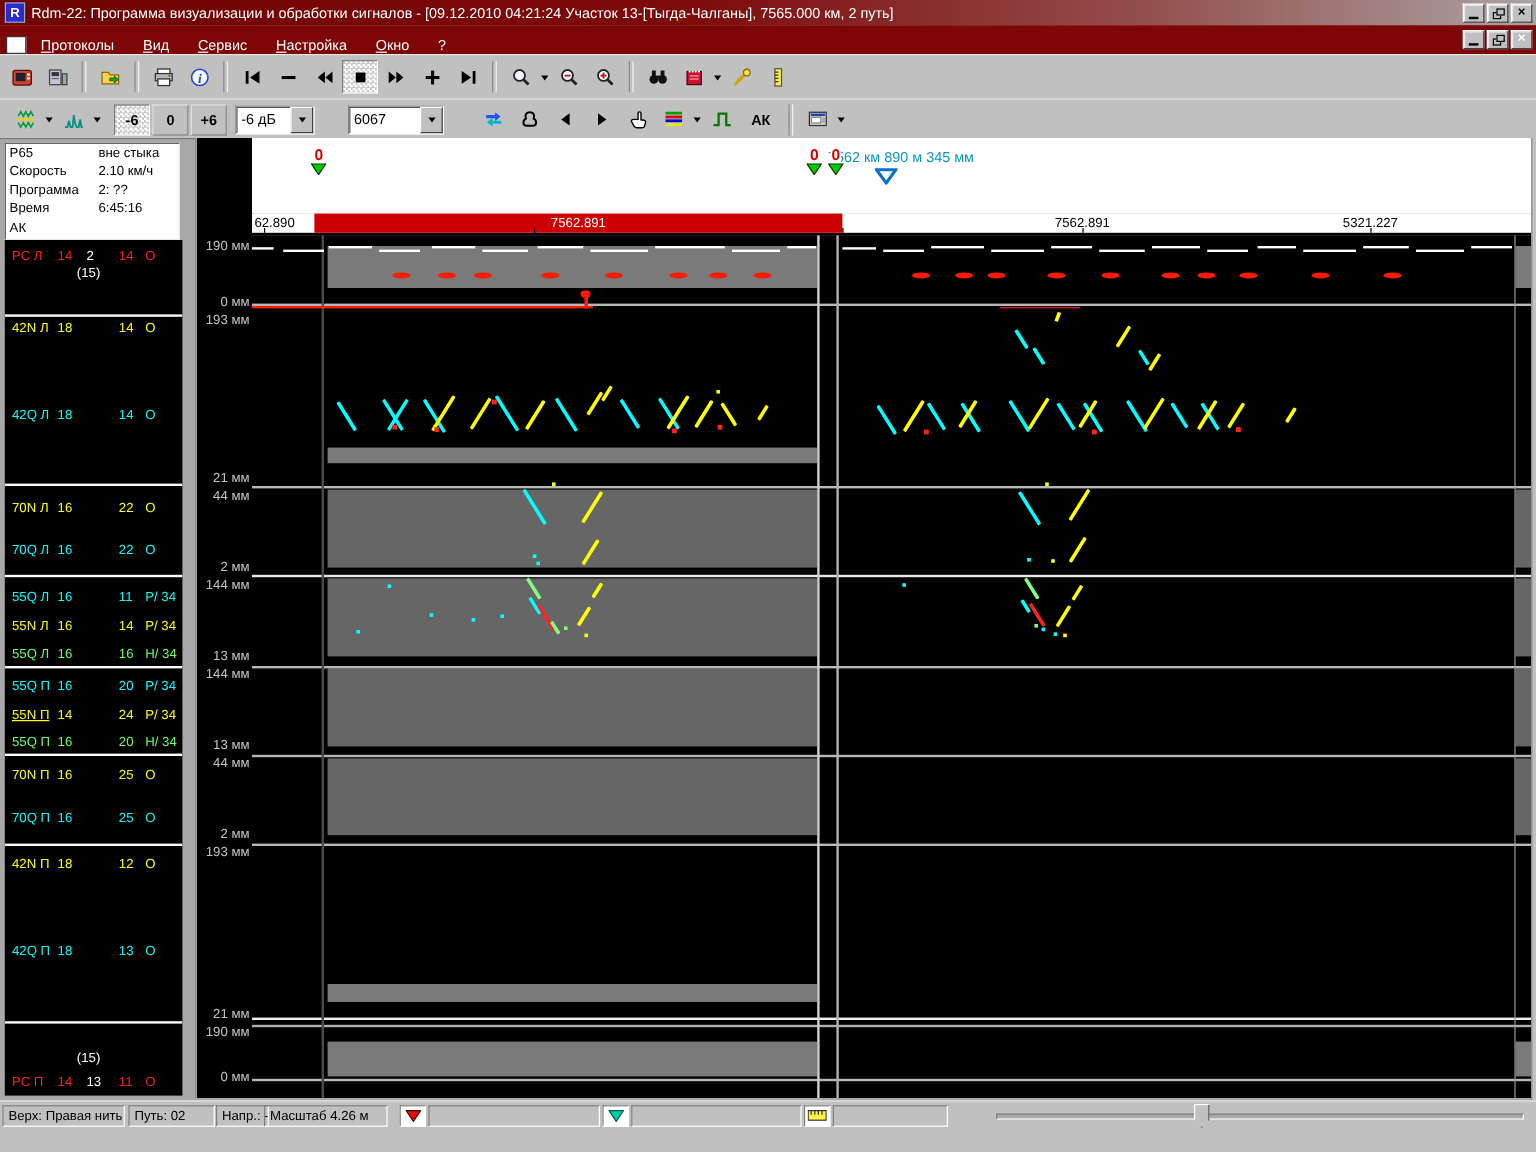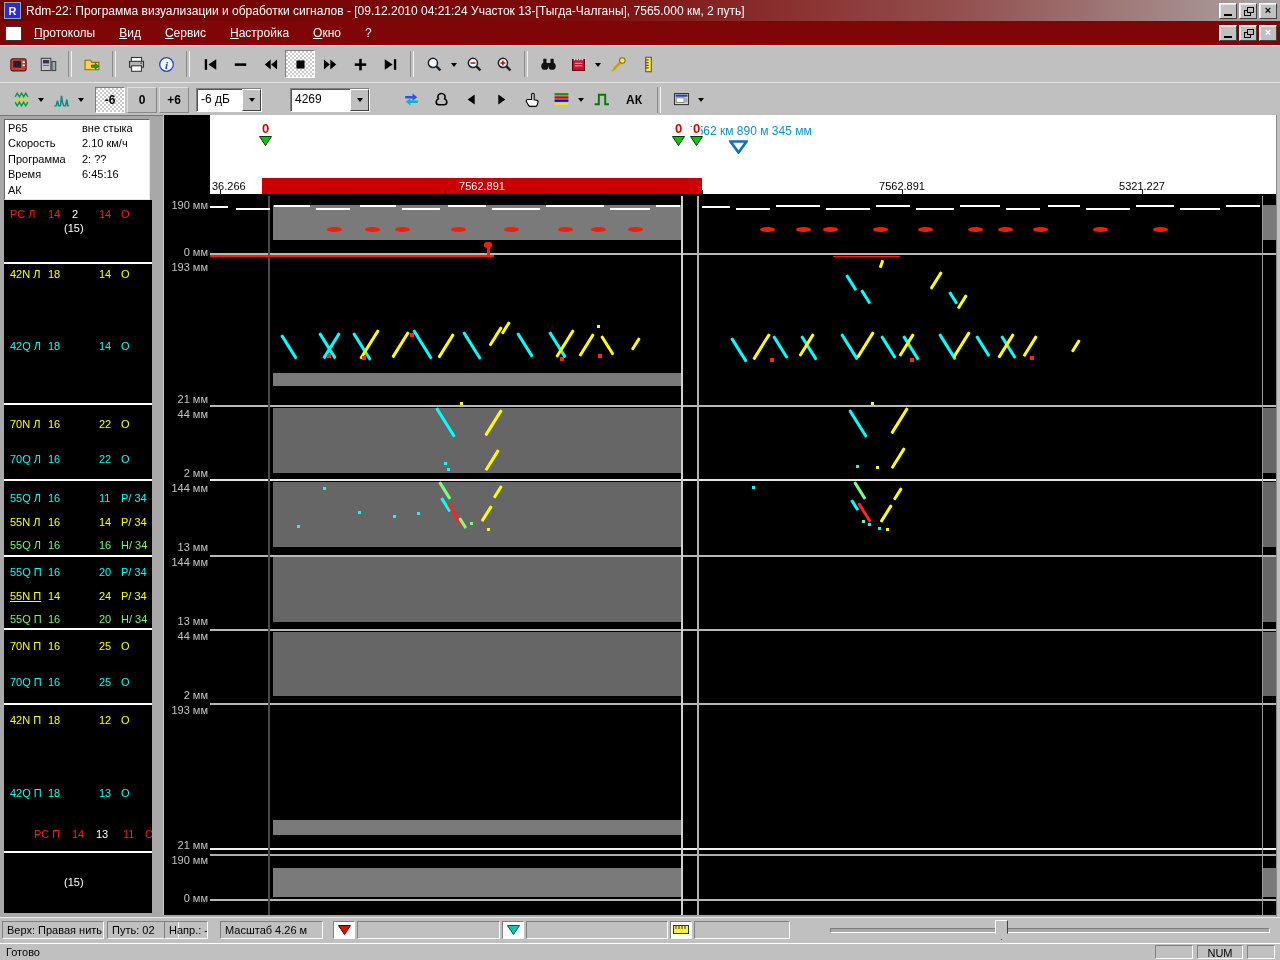--- a/index.html
+++ b/index.html
@@ -12,21 +12,21 @@
   .title-icon{width:15px;height:15px;background:#2b2bd0;color:#fff;font-weight:bold;font-size:11px;
     display:flex;align-items:center;justify-content:center;border:1px solid #9aa;margin-right:5px;}
   .title-text{color:#fff;font-size:12px;white-space:nowrap;}
   .winbtns{position:absolute;right:3px;top:3px;display:flex;gap:2px;}
   .wbtn{width:16px;height:14px;background:#c0c0c0;border:1px solid;border-color:#ffffff #404040 #404040 #ffffff;
     box-shadow:inset 1px 1px 0 #e8e8e8;display:flex;align-items:center;justify-content:center;
     font-size:10px;font-weight:bold;line-height:1;}
   .wbtn .min{display:block;width:8px;height:2px;background:#000;margin-top:8px;}
   .wbtn .close-x{font-size:11px;margin-top:-1px;}
   .menubar{position:absolute;left:0;top:21px;width:1280px;height:24px;background:#7e0606;
-    display:flex;align-items:center;color:#fff;font-size:12px;}
+    display:flex;align-items:flex-end;color:#fff;font-size:12px;}
   .mdi-icon{width:15px;height:13px;background:#fff;border:1px solid #333;margin:0 12px 0 5px;}
   .menu-item{margin-right:24px;cursor:default;}
   .menu-item::first-letter{text-decoration:underline;}
   .winbtns2{position:absolute;right:3px;top:4px;display:flex;gap:2px;}
   .restore-ic{position:relative;width:9px;height:9px;margin-top:1px;}
   .restore-ic span{position:absolute;border:1px solid #000;background:#c0c0c0;width:5px;height:4px;}
   .restore-ic .b{left:0;top:3px;} .restore-ic .f{left:3px;top:0;}
   
   .toolbar{position:absolute;left:0;width:1280px;background:#c0c0c0;display:flex;align-items:center;
     border-top:1px solid #e6e6e6;}
@@ -318,21 +318,21 @@
       <div style="width: 8px; flex: 0 0 auto;"></div>
       <div class="txtbtn pressed">-6</div>
       <div class="txtbtn">0</div>
       <div class="txtbtn">+6</div>
       <div class="combo" style="width: 64px;">
         <div class="cval">-6 дБ</div>
         <div class="cbtn"></div>
       </div>
       <div style="width: 16px; flex: 0 0 auto;"></div>
       <div class="combo" style="width: 78px;">
-        <div class="cval">4269</div>
+        <div class="cval">6067</div>
         <div class="cbtn"></div>
       </div>
       <div style="width: 20px; flex: 0 0 auto;"></div>
       <div class="tbtn">
         <svg width="17" height="17" viewBox="0 0 16 16">
           <path d="M2 4.6 h7 V2.4 l4.4 3.4 -4.4 3.4 V7 H2 Z" fill="#2255ee"></path>
           <path d="M14 11.4 H7 v2.2 L2.6 10.2 7 6.8 V9 h7 Z" fill="#00b7cc"></path>
         </svg>
       </div>
       <div class="tbtn">
@@ -492,21 +492,21 @@
         <span style="left: 44px;">18</span>
         <span style="left: 95px;">12</span>
         <span style="left: 117px;">О</span>
       </div>
       <div class="ch-row" style="top: 587px; color: rgb(0, 255, 255);">
         <span style="left: 6px;">42Q П</span>
         <span style="left: 44px;">18</span>
         <span style="left: 95px;">13</span>
         <span style="left: 117px;">О</span>
       </div>
-      <div class="ch-row" style="top: 628px; color: rgb(255, 26, 26); margin-left: 24px;">
+      <div class="ch-row" style="top: 696px; color: rgb(255, 26, 26);">
         <span style="left: 6px;">РС П</span>
         <span style="left: 44px;">14</span>
         <span style="left: 68px; color: rgb(255, 255, 255);">13</span>
         <span style="left: 95px;">11</span>
         <span style="left: 117px;">О</span>
       </div>
       <div class="ch-sub" style="left: 60px; top: 676px;">(15)</div>
       <div class="ch-sep" style="top: 62px;"></div>
       <div class="ch-sep" style="top: 203px;"></div>
       <div class="ch-sep" style="top: 279px;"></div>
@@ -555,21 +555,21 @@
       <div class="hdr-zero" style="left: 464px;">0</div>
       <div class="hdr-zero" style="left: 482px;">0</div>
       <div class="hdr-open-tri" style="left: 519px;">
         <svg width="19" height="14" viewBox="0 0 19 14">
           <polygon points="1.5,1.5 17.5,1.5 9.5,12.5" fill="none" stroke="#0a72c8" stroke-width="2.6"></polygon>
         </svg>
       </div>
     </div>
 
   <div class="ruler" id="ruler">
-    <span class="ruler-left">36.266</span>
+    <span class="ruler-left">62.890</span>
     <div class="ruler-red" id="ruler-red" style="left: 52px; width: 440px;">
       <span>7562.891</span>
     </div>
   <span class="ruler-lbl" style="left: 692px;">7562.891</span>
       <span class="ruler-lbl" style="left: 932px;">5321.227</span>
       <div class="ruler-tick" style="left: 10px;"></div>
       <div class="ruler-tick" style="left: 235px;"></div>
       <div class="ruler-tick" style="left: 492px;"></div>
       <div class="ruler-tick" style="left: 692px;"></div>
       <div class="ruler-tick" style="left: 932px;"></div>
@@ -733,21 +733,21 @@
       <div style="position: absolute; left: 274px; top: 46px; width: 8px; height: 6px; background: rgb(255, 26, 0); border-radius: 40%;"></div>
       <div style="position: absolute; left: 277px; top: 48px; width: 3px; height: 13px; background: rgb(255, 26, 0);"></div>
       <div style="position: absolute; left: 670px; top: 64px; width: 3px; height: 8px; background: rgb(255, 255, 0); transform: rotate(20deg);"></div>
     </div>
   <div class="edge-right"></div>
 
   <div class="panelbar" id="panelbar">
 
   <div class="pcell" style="left: 2px; width: 102px;">Верх: Правая нить</div>
       <div class="pcell" style="left: 107px; width: 72px;">Путь:  02</div>
-      <div class="pcell" style="left: 164px; width: 44px;">Напр.: -</div>
+      <div class="pcell" style="left: 180px; width: 44px;">Напр.: -</div>
       <div class="pcell" style="left: 220px; width: 103px;">Масштаб    4.26 м</div>
       <div class="pcell white" style="left: 333px; width: 22px;">
         <svg width="13" height="10" viewBox="0 0 13 10">
           <polygon points="0.5,0.5 12.5,0.5 6.5,9.5" fill="#dd1100" stroke="#500"></polygon>
         </svg>
       </div>
       <div class="pcell" style="left: 357px; width: 143px;"></div>
       <div class="pcell white" style="left: 502px; width: 22px;">
         <svg width="13" height="10" viewBox="0 0 13 10">
           <polygon points="0.5,0.5 12.5,0.5 6.5,9.5" fill="#00ccaa" stroke="#055"></polygon>
@@ -761,20 +761,16 @@
             <line x1="3" y1="1.5" x2="3" y2="5"></line>
             <line x1="6" y1="1.5" x2="6" y2="5"></line>
             <line x1="9" y1="1.5" x2="9" y2="5"></line>
             <line x1="12" y1="1.5" x2="12" y2="5"></line>
           </g>
         </svg>
       </div>
       <div class="pcell" style="left: 694px; width: 96px;"></div>
     </div>
 
-  <div class="statusbar">
-    <span class="status-text">Готово</span>
-    <span id="status-cells"><div class="scell" style="left: 1155px; width: 38px;"></div><div class="scell" style="left: 1197px; width: 46px;">NUM</div><div class="scell" style="left: 1247px; width: 28px;"></div></span>
-  </div>
 
 <div class="slider-track" style="left: 830px; width: 438px;"></div>
     <div class="slider-thumb" style="left: 995px;"></div>
   </div>
 
 </body></html>

